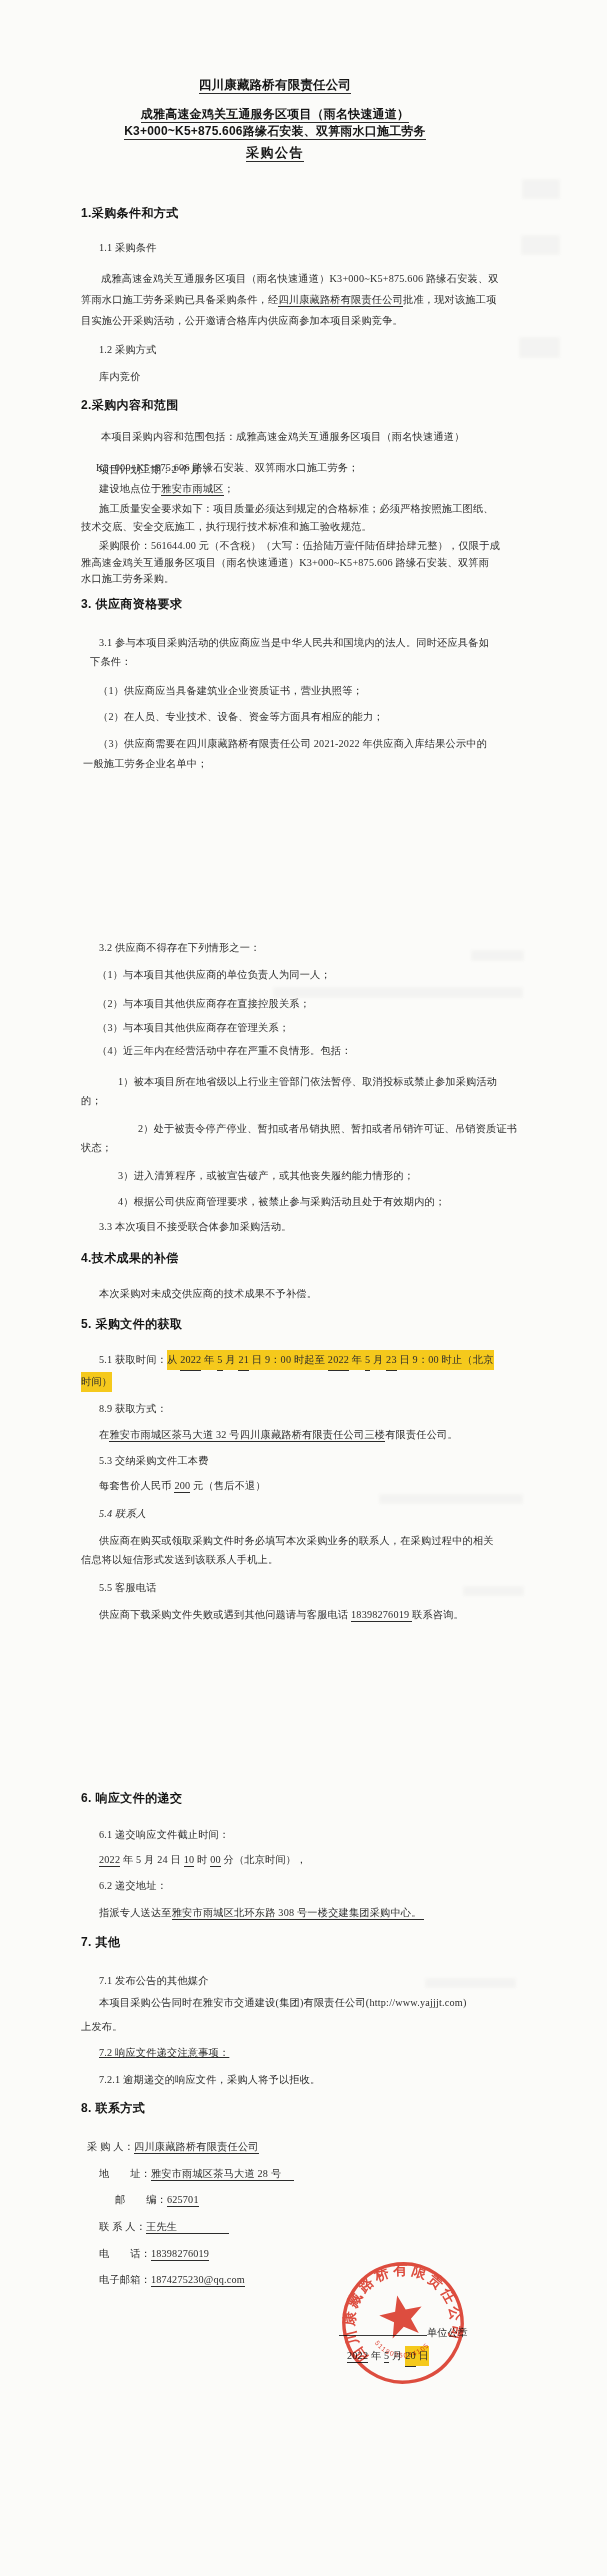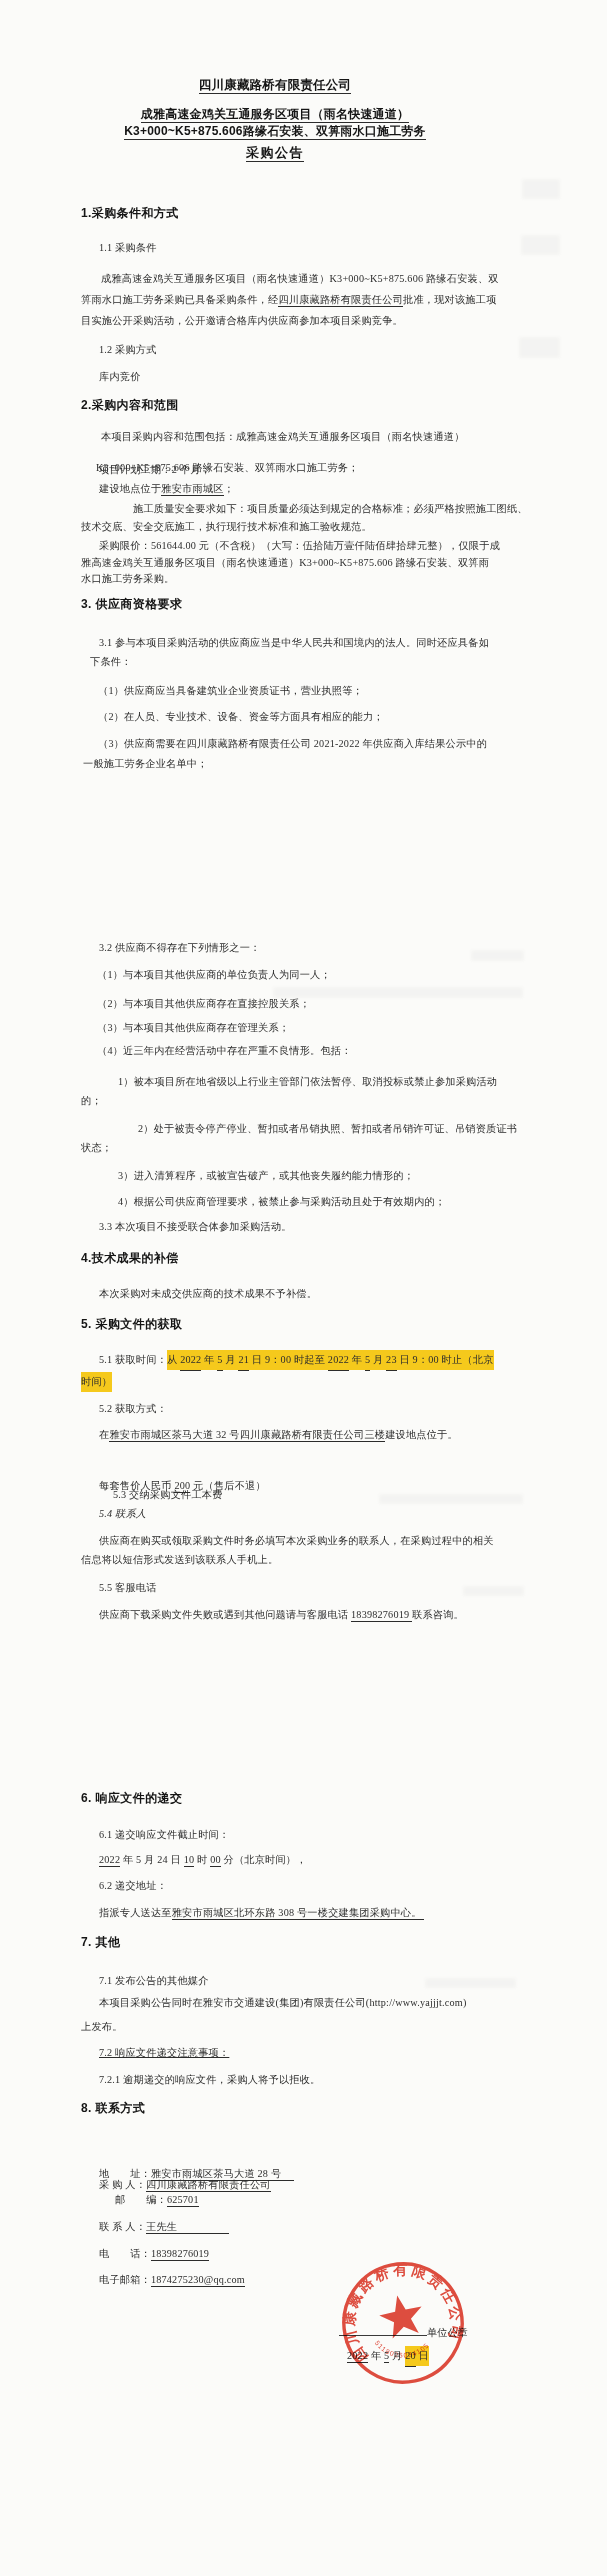--- a/index.html
+++ b/index.html
@@ -74,21 +74,21 @@
       <div class="line" style="top: 272px; left: 101px;"><span>成雅高速金鸡关互通服务区项目（雨名快速通道）K3+000~K5+875.606 路缘石安装、双</span></div>
       <div class="line" style="top: 293px; left: 81px;"><span>箅雨水口施工劳务采购已具备采购条件，经</span><span class="u">四川康藏路桥有限责任公司</span><span>批准，现对该施工项</span></div>
       <div class="line" style="top: 314px; left: 81px;"><span>目实施公开采购活动，公开邀请合格库内供应商参加本项目采购竞争。</span></div>
       <div class="line" style="top: 343px; left: 99px;"><span>1.2 采购方式</span></div>
       <div class="line" style="top: 370px; left: 99px;"><span>库内竞价</span></div>
       <div class="line h" style="top: 398px; left: 81px;"><span>2.采购内容和范围</span></div>
       <div class="line" style="top: 430px; left: 101px;"><span>本项目采购内容和范围包括：成雅高速金鸡关互通服务区项目（雨名快速通道）</span></div>
       <div class="line" style="top: 445px; left: 96px; margin-top: 16px;"><span>K3+000~K5+875.606 路缘石安装、双箅雨水口施工劳务；</span></div>
       <div class="line" style="top: 463px; left: 99px;"><span>项目计划工期：2 个月；</span></div>
       <div class="line" style="top: 482px; left: 99px;"><span>建设地点位于</span><span class="u">雅安市雨城区</span><span>；</span></div>
-      <div class="line" style="top: 502px; left: 99px; margin-left: 34px;"><span>施工质量安全要求如下：项目质量必须达到规定的合格标准；必须严格按照施工图纸、</span></div>
+      <div class="line" style="top: 502px; left: 99px;"><span>施工质量安全要求如下：项目质量必须达到规定的合格标准；必须严格按照施工图纸、</span></div>
       <div class="line" style="top: 520px; left: 81px;"><span>技术交底、安全交底施工，执行现行技术标准和施工验收规范。</span></div>
       <div class="line" style="top: 539px; left: 99px;"><span>采购限价：561644.00 元（不含税）（大写：伍拾陆万壹仟陆佰肆拾肆元整），仅限于成</span></div>
       <div class="line" style="top: 556px; left: 81px;"><span>雅高速金鸡关互通服务区项目（雨名快速通道）K3+000~K5+875.606 路缘石安装、双箅雨</span></div>
       <div class="line" style="top: 572px; left: 81px;"><span>水口施工劳务采购。</span></div>
       <div class="line h" style="top: 597px; left: 81px;"><span>3. 供应商资格要求</span></div>
       <div class="line" style="top: 636px; left: 99px;"><span>3.1 参与本项目采购活动的供应商应当是中华人民共和国境内的法人。同时还应具备如</span></div>
       <div class="line" style="top: 655px; left: 90px;"><span>下条件：</span></div>
       <div class="line" style="top: 684px; left: 98px;"><span>（1）供应商应当具备建筑业企业资质证书，营业执照等；</span></div>
       <div class="line" style="top: 710px; left: 98px;"><span>（2）在人员、专业技术、设备、资金等方面具有相应的能力；</span></div>
       <div class="line" style="top: 737px; left: 98px;"><span>（3）供应商需要在四川康藏路桥有限责任公司 2021-2022 年供应商入库结果公示中的</span></div>
@@ -103,42 +103,42 @@
       <div class="line" style="top: 1122px; left: 118px; margin-left: 20px;"><span>2）处于被责令停产停业、暂扣或者吊销执照、暂扣或者吊销许可证、吊销资质证书</span></div>
       <div class="line" style="top: 1141px; left: 81px;"><span>状态；</span></div>
       <div class="line" style="top: 1169px; left: 118px;"><span>3）进入清算程序，或被宣告破产，或其他丧失履约能力情形的；</span></div>
       <div class="line" style="top: 1195px; left: 118px;"><span>4）根据公司供应商管理要求，被禁止参与采购活动且处于有效期内的；</span></div>
       <div class="line" style="top: 1220px; left: 99px;"><span>3.3 本次项目不接受联合体参加采购活动。</span></div>
       <div class="line h" style="top: 1251px; left: 81px;"><span>4.技术成果的补偿</span></div>
       <div class="line" style="top: 1287px; left: 99px;"><span>本次采购对未成交供应商的技术成果不予补偿。</span></div>
       <div class="line h" style="top: 1317px; left: 81px;"><span>5. 采购文件的获取</span></div>
       <div class="line" style="top: 1353px; left: 99px;"><span>5.1 获取时间：</span><span class="hl">从 </span><span class="u hl">2022</span><span class="hl"> 年 </span><span class="u hl">5</span><span class="hl"> 月 </span><span class="u hl">21</span><span class="hl"> 日 9：00 时起至 </span><span class="u hl">2022</span><span class="hl"> 年 </span><span class="u hl">5</span><span class="hl"> 月 </span><span class="u hl">23</span><span class="hl"> 日 9：00 时止（北京</span></div>
       <div class="line" style="top: 1375px; left: 81px;"><span class="hl">时间）</span></div>
-      <div class="line" style="top: 1402px; left: 99px;"><span>5.2 获取方式：</span></div>
-      <div class="line" style="top: 1428px; left: 99px;"><span>在</span><span class="u">雅安市雨城区茶马大道 32 号四川康藏路桥有限责任公司三楼</span><span>建设地点位于。</span></div>
-      <div class="line" style="top: 1488px; left: 99px; margin-left: 14px;"><span>5.3 交纳采购文件工本费</span></div>
+      <div class="line" style="top: 1402px; left: 99px;"><span>8.9 获取方式：</span></div>
+      <div class="line" style="top: 1428px; left: 99px;"><span>在</span><span class="u">雅安市雨城区茶马大道 32 号四川康藏路桥有限责任公司三楼</span><span>有限责任公司。</span></div>
+      <div class="line" style="top: 1454px; left: 99px;"><span>5.3 交纳采购文件工本费</span></div>
       <div class="line" style="top: 1479px; left: 99px;"><span>每套售价人民币 </span><span class="u">200</span><span> 元（售后不退）</span></div>
       <div class="line" style="top: 1507px; left: 99px; font-style: italic;"><span>5.4 联系人</span></div>
       <div class="line" style="top: 1534px; left: 99px;"><span>供应商在购买或领取采购文件时务必填写本次采购业务的联系人，在采购过程中的相关</span></div>
       <div class="line" style="top: 1553px; left: 81px;"><span>信息将以短信形式发送到该联系人手机上。</span></div>
       <div class="line" style="top: 1581px; left: 99px;"><span>5.5 客服电话</span></div>
       <div class="line" style="top: 1608px; left: 99px;"><span>供应商下载采购文件失败或遇到其他问题请与客服电话 </span><span class="u">18398276019 </span><span>联系咨询。</span></div>
       <div class="line h" style="top: 1791px; left: 81px;"><span>6. 响应文件的递交</span></div>
       <div class="line" style="top: 1828px; left: 99px;"><span>6.1 递交响应文件截止时间：</span></div>
       <div class="line" style="top: 1853px; left: 99px;"><span class="u">2022</span><span> 年 5 月 24 日 </span><span class="u">10</span><span> 时 </span><span class="u">00</span><span> 分（北京时间），</span></div>
       <div class="line" style="top: 1879px; left: 99px;"><span>6.2 递交地址：</span></div>
       <div class="line" style="top: 1906px; left: 99px;"><span>指派专人送达至</span><span class="u">雅安市雨城区北环东路 308 号一楼交建集团采购中心。 </span></div>
       <div class="line h" style="top: 1935px; left: 81px;"><span>7. 其他</span></div>
       <div class="line" style="top: 1974px; left: 99px;"><span>7.1 发布公告的其他媒介</span></div>
       <div class="line" style="top: 1996px; left: 99px;"><span>本项目采购公告同时在雅安市交通建设(集团)有限责任公司(http://www.yajjjt.com)</span></div>
       <div class="line" style="top: 2020px; left: 81px;"><span>上发布。</span></div>
       <div class="line" style="top: 2046px; left: 99px; text-decoration: underline;"><span>7.2 响应文件递交注意事项：</span></div>
       <div class="line" style="top: 2073px; left: 99px;"><span>7.2.1 逾期递交的响应文件，采购人将予以拒收。</span></div>
       <div class="line h" style="top: 2101px; left: 81px;"><span>8. 联系方式</span></div>
-      <div class="line" style="top: 2140px; left: 99px; margin-top: 38px;"><span>采 购 人：</span><span class="u">四川康藏路桥有限责任公司</span></div>
+      <div class="line" style="top: 2140px; left: 87px;"><span>采 购 人：</span><span class="u">四川康藏路桥有限责任公司</span></div>
       <div class="line" style="top: 2167px; left: 99px;"><span>地　　址：</span><span class="u">雅安市雨城区茶马大道 28 号　 </span></div>
       <div class="line" style="top: 2193px; left: 99px; margin-left: 16px;"><span>邮　　编：</span><span class="u">625701</span></div>
       <div class="line" style="top: 2220px; left: 99px;"><span>联 系 人：</span><span class="u">王先生　　　　　</span></div>
       <div class="line" style="top: 2247px; left: 99px;"><span>电　　话：</span><span class="u">18398276019</span></div>
       <div class="line" style="top: 2273px; left: 99px;"><span>电子邮箱：</span><span class="u">1874275230@qq.com</span></div>
       <div class="line" style="top: 2349px; left: 347px;"><span class="u">2022</span><span> 年 </span><span class="u">5</span><span> 月 </span><span class="u hl">20</span><span class="hl"> 日</span></div>
     </div>
 
   <div class="sig-line"></div>
   <div class="seal-label">单位公章</div>

